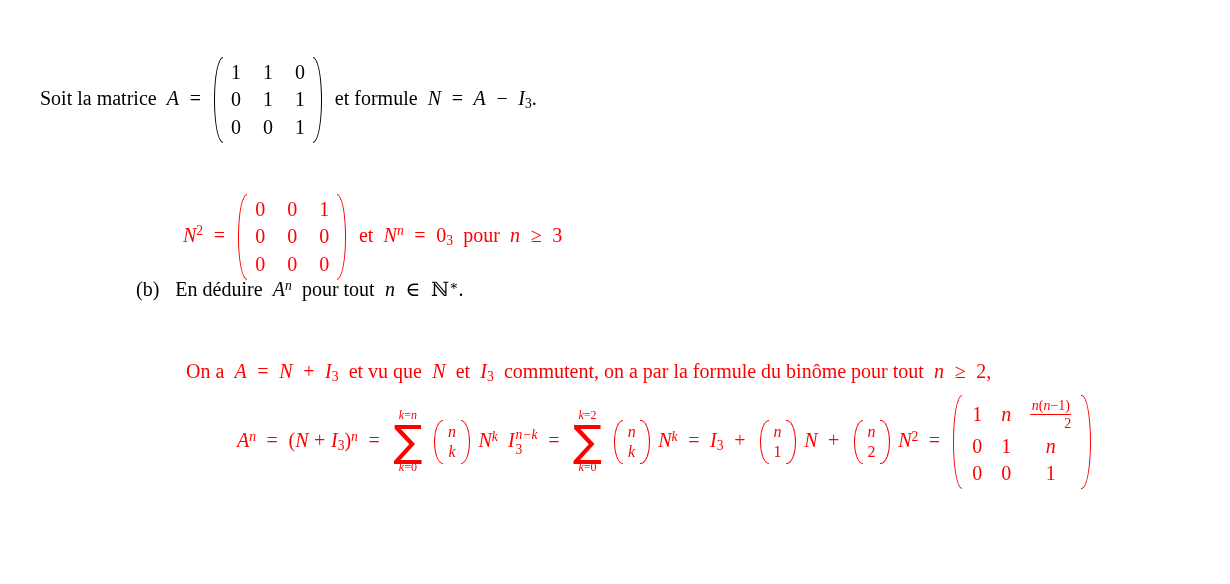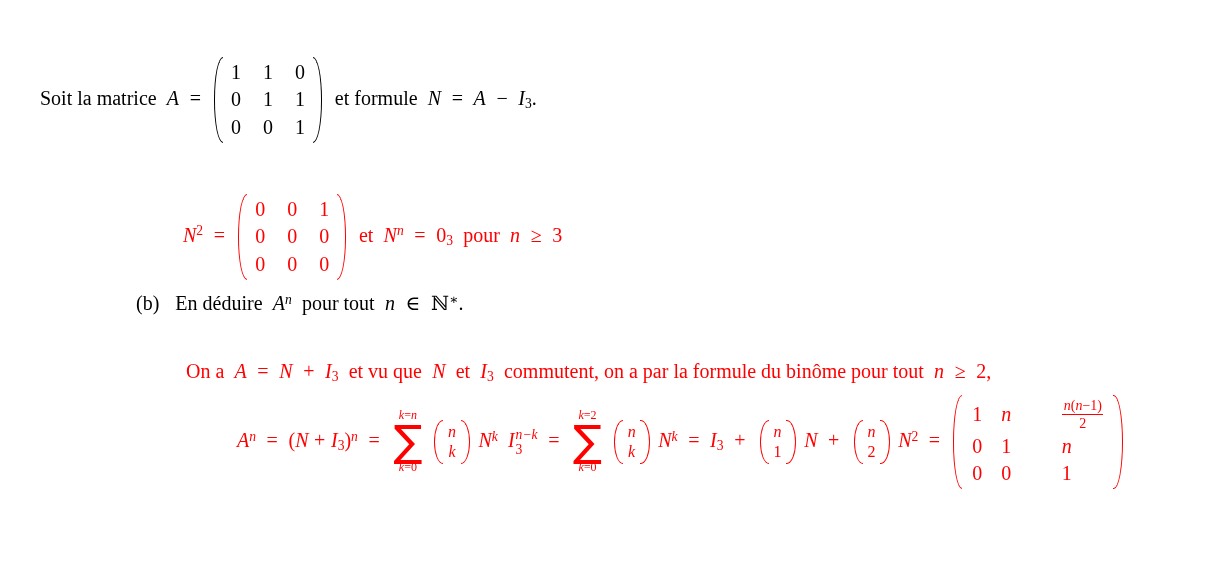--- a/index.html
+++ b/index.html
@@ -44,22 +44,22 @@
             line-height:1.25; padding:0.14em 0.3em; }
 
   .bigop { display:inline-flex; flex-direction:column; align-items:center;
            vertical-align:middle; margin:0 0.15em; line-height:1; }
   .lim { font-size:0.6em; line-height:1.15; }
   .sigma { font-size:2.15em; line-height:0.88; font-family:"DejaVu Sans","DejaVu Serif",serif; }
 
   .supsub { display:inline-flex; flex-direction:column; align-items:flex-start;
             font-size:0.68em; line-height:1.12; vertical-align:middle; margin-left:0.06em; }
 
-  .frac { display:inline-flex; flex-direction:column; align-items:center;
-          font-size:0.7em; line-height:1.25; vertical-align:middle;margin-left:32px; }
+  .frac { display:inline-flex; flex-direction:column; align-items:flex-end;
+          font-size:0.7em; line-height:1.25; vertical-align:middle; }
   .frac .num { border-bottom:1.2px solid currentColor; padding:0 0.1em; }
 </style>
 </head>
 <body>
 
 <div class="page">
 
 
   <div class="abs" style="left:40px; top:57px;">
     <span>Soit la matrice</span>
@@ -110,21 +110,21 @@
     <span class="ml">et</span>
     <span class="mi ml">N</span><span class="sup mi">n</span>
     <span class="op">=</span>
     <span>0</span><span class="sub">3</span>
     <span class="ml">pour</span>
     <span class="mi ml">n</span>
     <span class="op">≥</span>
     <span>3</span>
   </div>
 
-  <div class="abs" style="left:136px; top:290px;">
+  <div class="abs" style="left:136px; top:276px;">
     <span>(b)</span>
     <span class="gap">En déduire</span>
     <span class="mi ml">A</span><span class="sup mi">n</span>
     <span class="ml">pour tout</span>
     <span class="mi ml">n</span>
     <span class="op">∈</span>
     <span>ℕ</span><span class="sup">∗</span><span>.</span>
   </div>
 
   <div class="abs red" style="left:186px; top:358px;">

